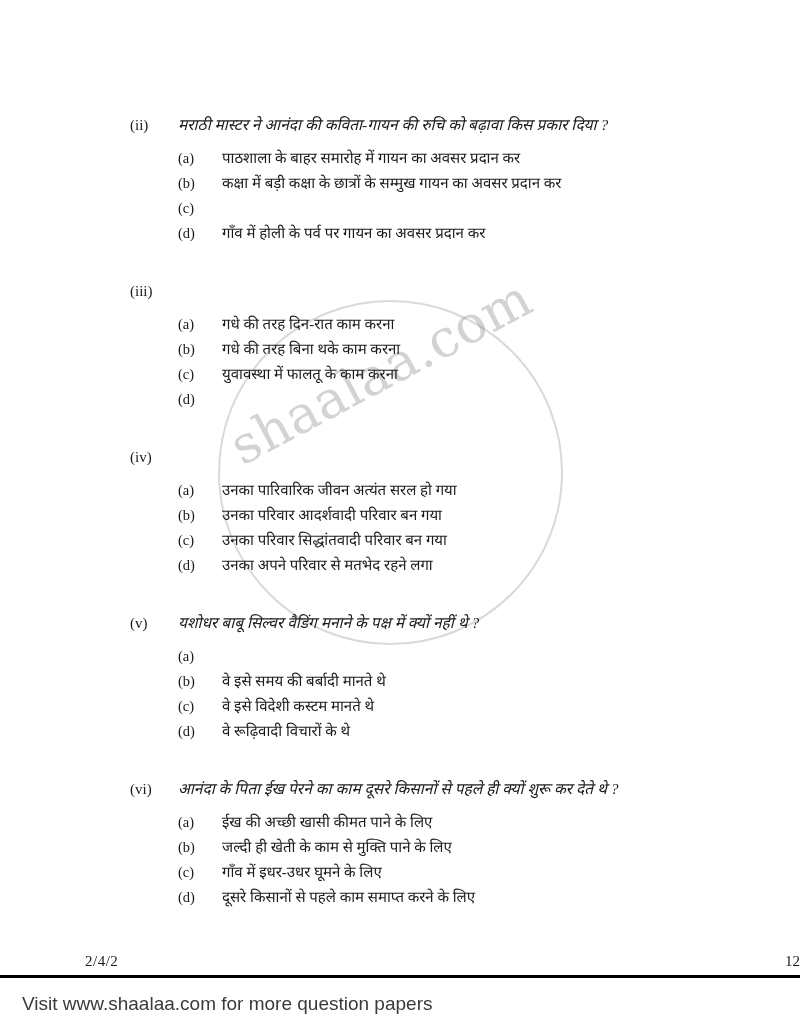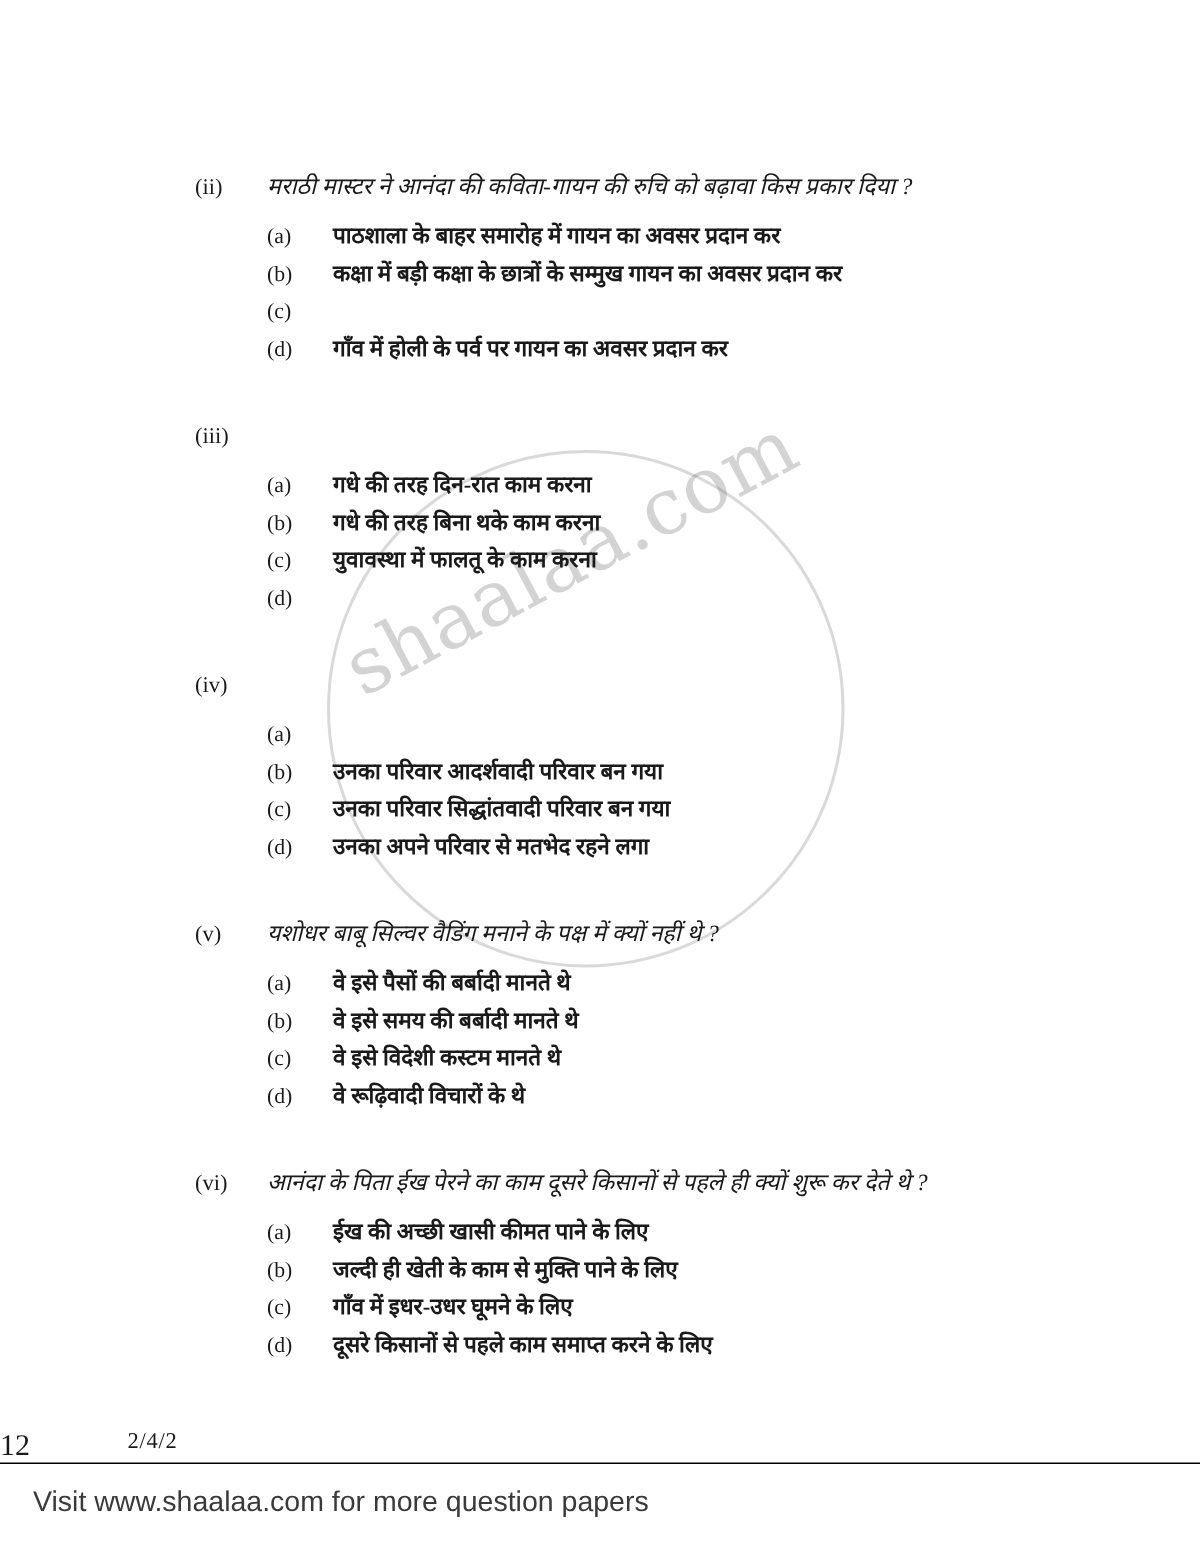--- a/index.html
+++ b/index.html
@@ -102,21 +102,20 @@
   .opt-label {
     width: 44px;
     flex: 0 0 44px;
     font-size: 14.5px;
     line-height: 25px;
   }
   .opt-text {
     flex: 1 1 auto;
     font-size: 15px;
     line-height: 25px;
-    font-weight: bold;
   }
 
   .gap-after-options { height: 16px; }
 
   
   #sheet-footer {
     position: absolute;
     left: 0;
     bottom: 22px;
     width: 800px;
@@ -127,33 +126,33 @@
     left: 85px;
     top: 0;
     font-size: 15px;
     letter-spacing: 0.5px;
   }
   #footer-pageno {
     position: absolute;
     left: 0;
     top: 0;
     width: 800px;
-    text-align: left;
-    font-size: 20px;
+    text-align: right;
+    font-size: 15px;
   }
 
   
   #bottom-banner {
     position: absolute;
     left: 0;
     top: 975px;
     width: 800px;
     height: 60px;
     background: #ffffff;
-    border-top: 1px solid #000000;
+    border-top: 3px solid #000000;
     z-index: 20;
   }
   #banner-text {
     position: absolute;
     left: 22px;
     top: 15px;
     font-family: "Liberation Sans", sans-serif;
     font-size: 19px;
     color: #3a3a3a;
   }
@@ -214,20 +213,21 @@
       </div>
       <div class="gap-after-options"></div>
     </div>
 
     <div class="question-block" style="padding-top:16px;">
       <div class="q-head">
         <div class="q-num">(iv)</div>
       </div>
       <div class="opt-row" style="margin-top:8px;">
         <div class="opt-label">(a)</div>
+        <div class="opt-text">उनका पारिवारिक जीवन अत्यंत सरल हो गया</div>
       </div>
       <div class="opt-row">
         <div class="opt-label">(b)</div>
         <div class="opt-text">उनका परिवार आदर्शवादी परिवार बन गया</div>
       </div>
       <div class="opt-row">
         <div class="opt-label">(c)</div>
         <div class="opt-text">उनका परिवार सिद्धांतवादी परिवार बन गया</div>
       </div>
       <div class="opt-row">
@@ -237,21 +237,20 @@
       <div class="gap-after-options"></div>
     </div>
 
     <div class="question-block" style="padding-top:16px;">
       <div class="q-head">
         <div class="q-num">(v)</div>
         <div class="q-text">यशोधर बाबू सिल्वर वैडिंग मनाने के पक्ष में क्यों नहीं थे ?</div>
       </div>
       <div class="opt-row" style="margin-top:8px;">
         <div class="opt-label">(a)</div>
-        <div class="opt-text">वे इसे पैसों की बर्बादी मानते थे</div>
       </div>
       <div class="opt-row">
         <div class="opt-label">(b)</div>
         <div class="opt-text">वे इसे समय की बर्बादी मानते थे</div>
       </div>
       <div class="opt-row">
         <div class="opt-label">(c)</div>
         <div class="opt-text">वे इसे विदेशी कस्टम मानते थे</div>
       </div>
       <div class="opt-row">

